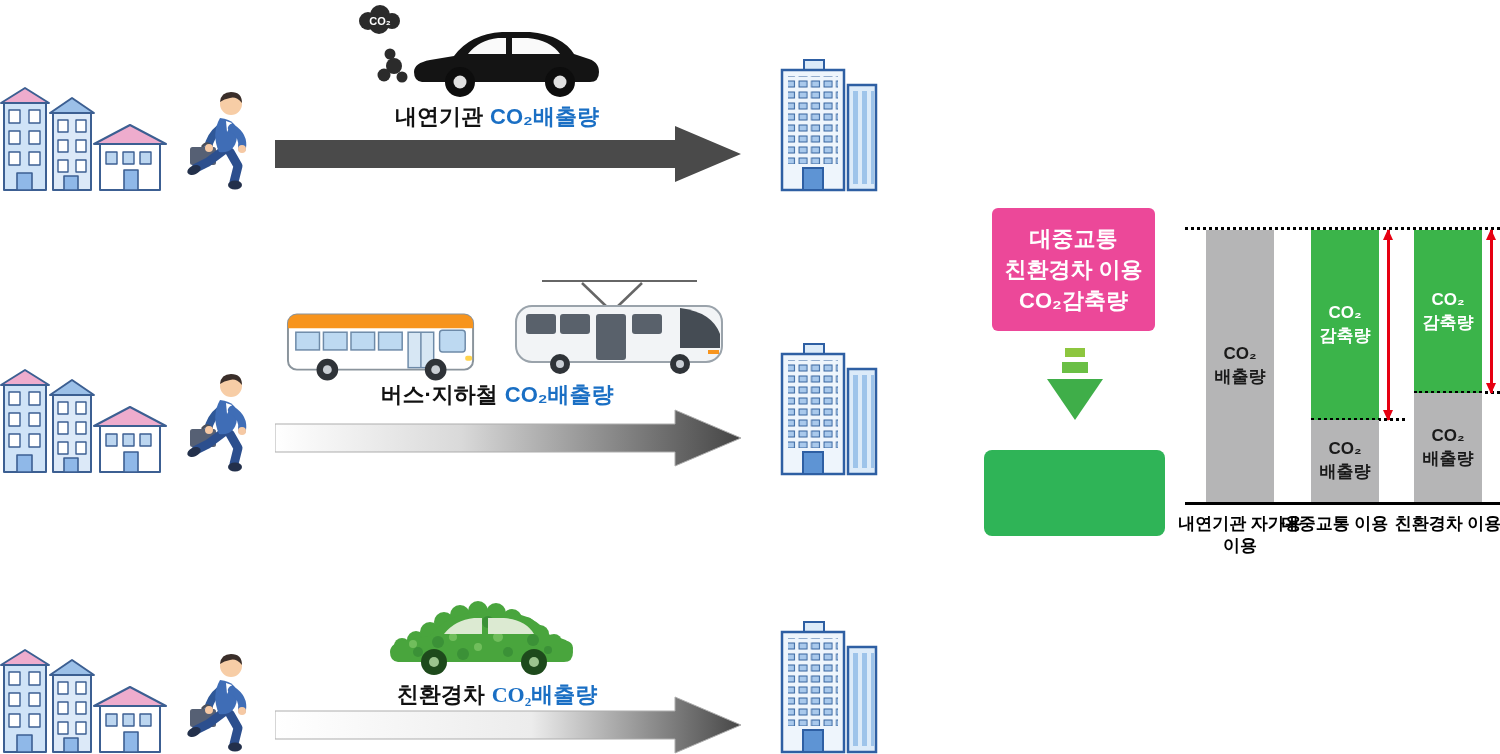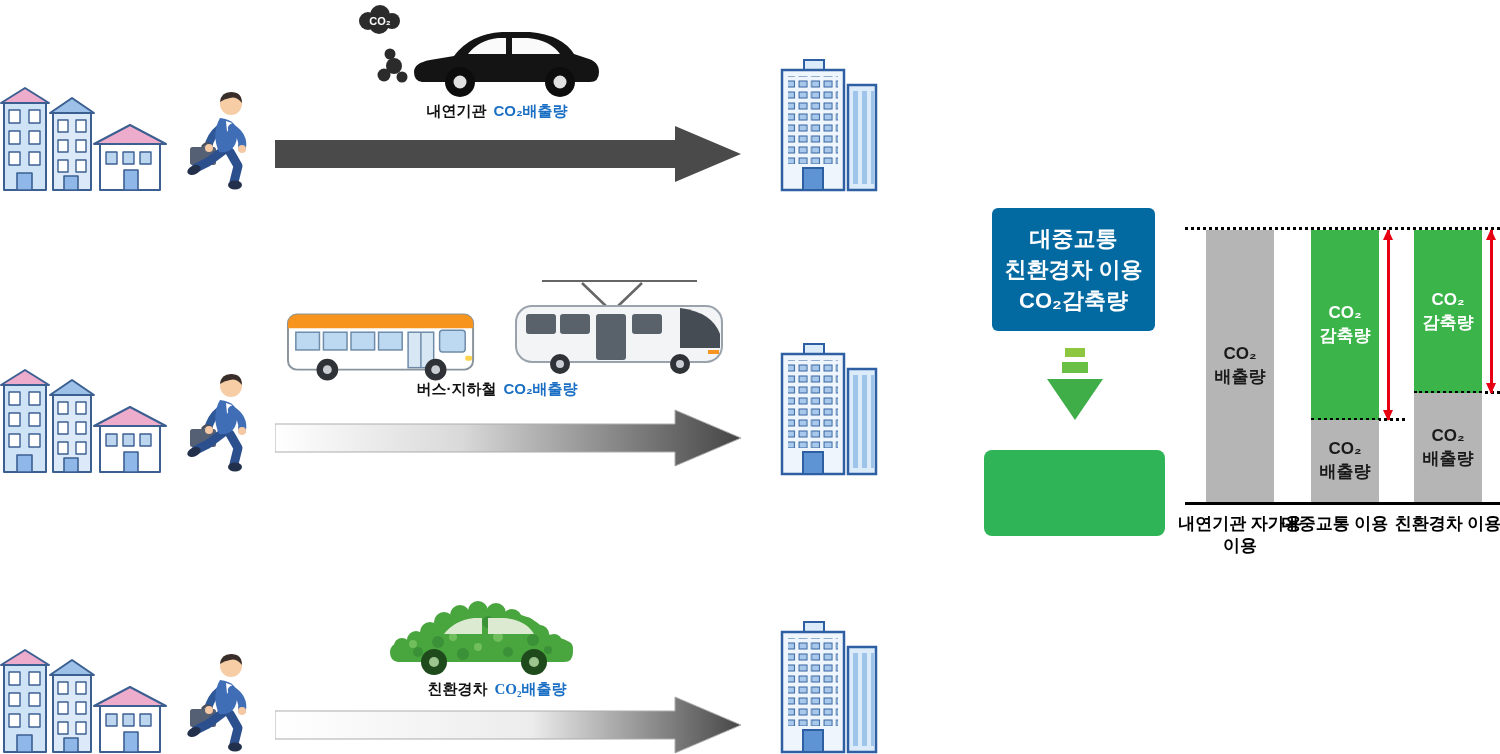--- a/index.html
+++ b/index.html
@@ -25,30 +25,30 @@
   .a1 { top:125px; } .a2 { top:409px; } .a3 { top:696px; }
 
   .vehicle { position:absolute; }
   .v-car   { left:352px; top:4px;   width:250px; height:100px; }
   .v-bus   { left:286px; top:306px; width:192px; height:80px; }
   .v-trol  { left:512px; top:276px; width:215px; height:105px; }
   .v-eco   { left:368px; top:582px; width:210px; height:95px; }
 
   .vehicle-label {
     position:absolute; left:277px; width:440px; text-align:center;
-    font-size:15px; font-weight:bold; color:#111; white-space:nowrap;
+    font-size:22px; font-weight:bold; color:#111; white-space:nowrap;
   }
   .vl1 { top:102px; } .vl2 { top:380px; } .vl3 { top:680px;font-family:Liberation Serif, serif; }
   .vehicle-label .black { margin-right:7px; }
   .vehicle-label .blue { color:#1a6fc4; }
 
   
   .blue-box {
     position:absolute; left:992px; top:208px; width:163px; height:123px;
-    background:#0369a1; border-radius:6px;
+    background:#ec4899; border-radius:6px;
     display:flex; flex-direction:column; align-items:center; justify-content:center;
     color:#fff; font-weight:bold; font-size:22px; line-height:1.42; text-align:center;
   }
   .green-box {
     position:absolute; left:984px; top:450px; width:181px; height:86px;
     background:#2fb457; border-radius:8px;
     display:flex; flex-direction:column; align-items:center; justify-content:center;
     color:#fff; font-weight:bold; font-size:22px; line-height:1.45; text-align:center;
   }
   .box-line { white-space:nowrap; }

